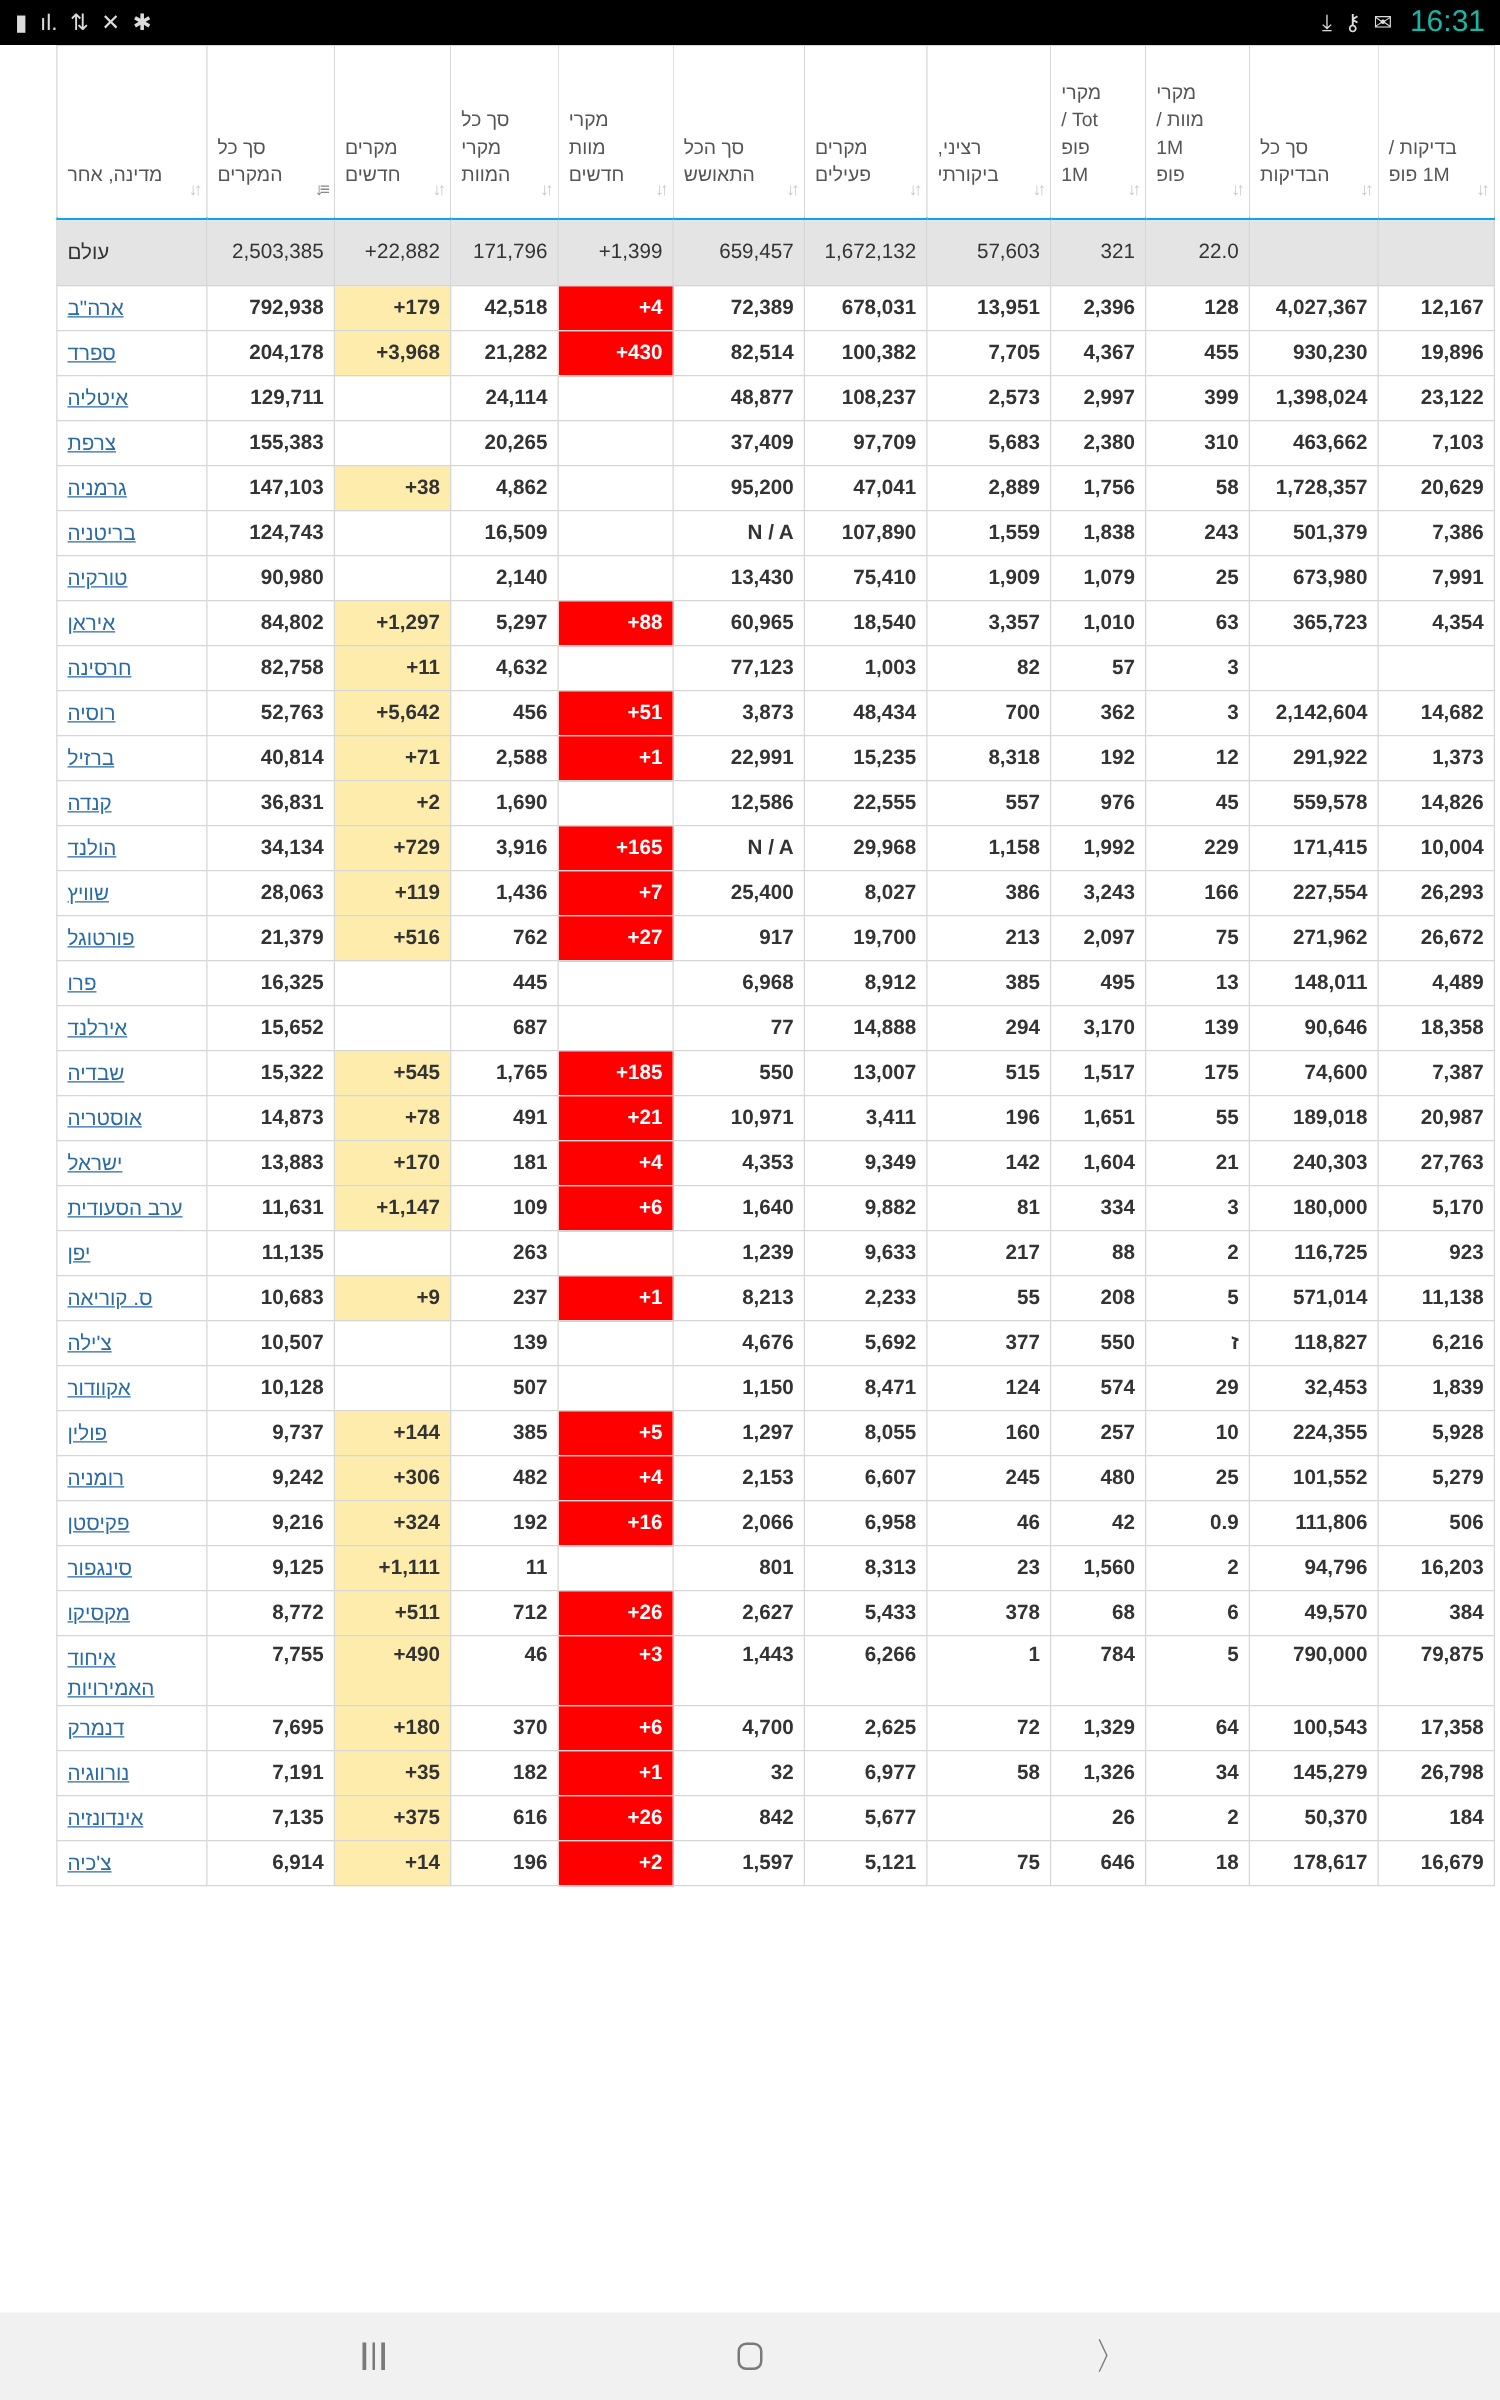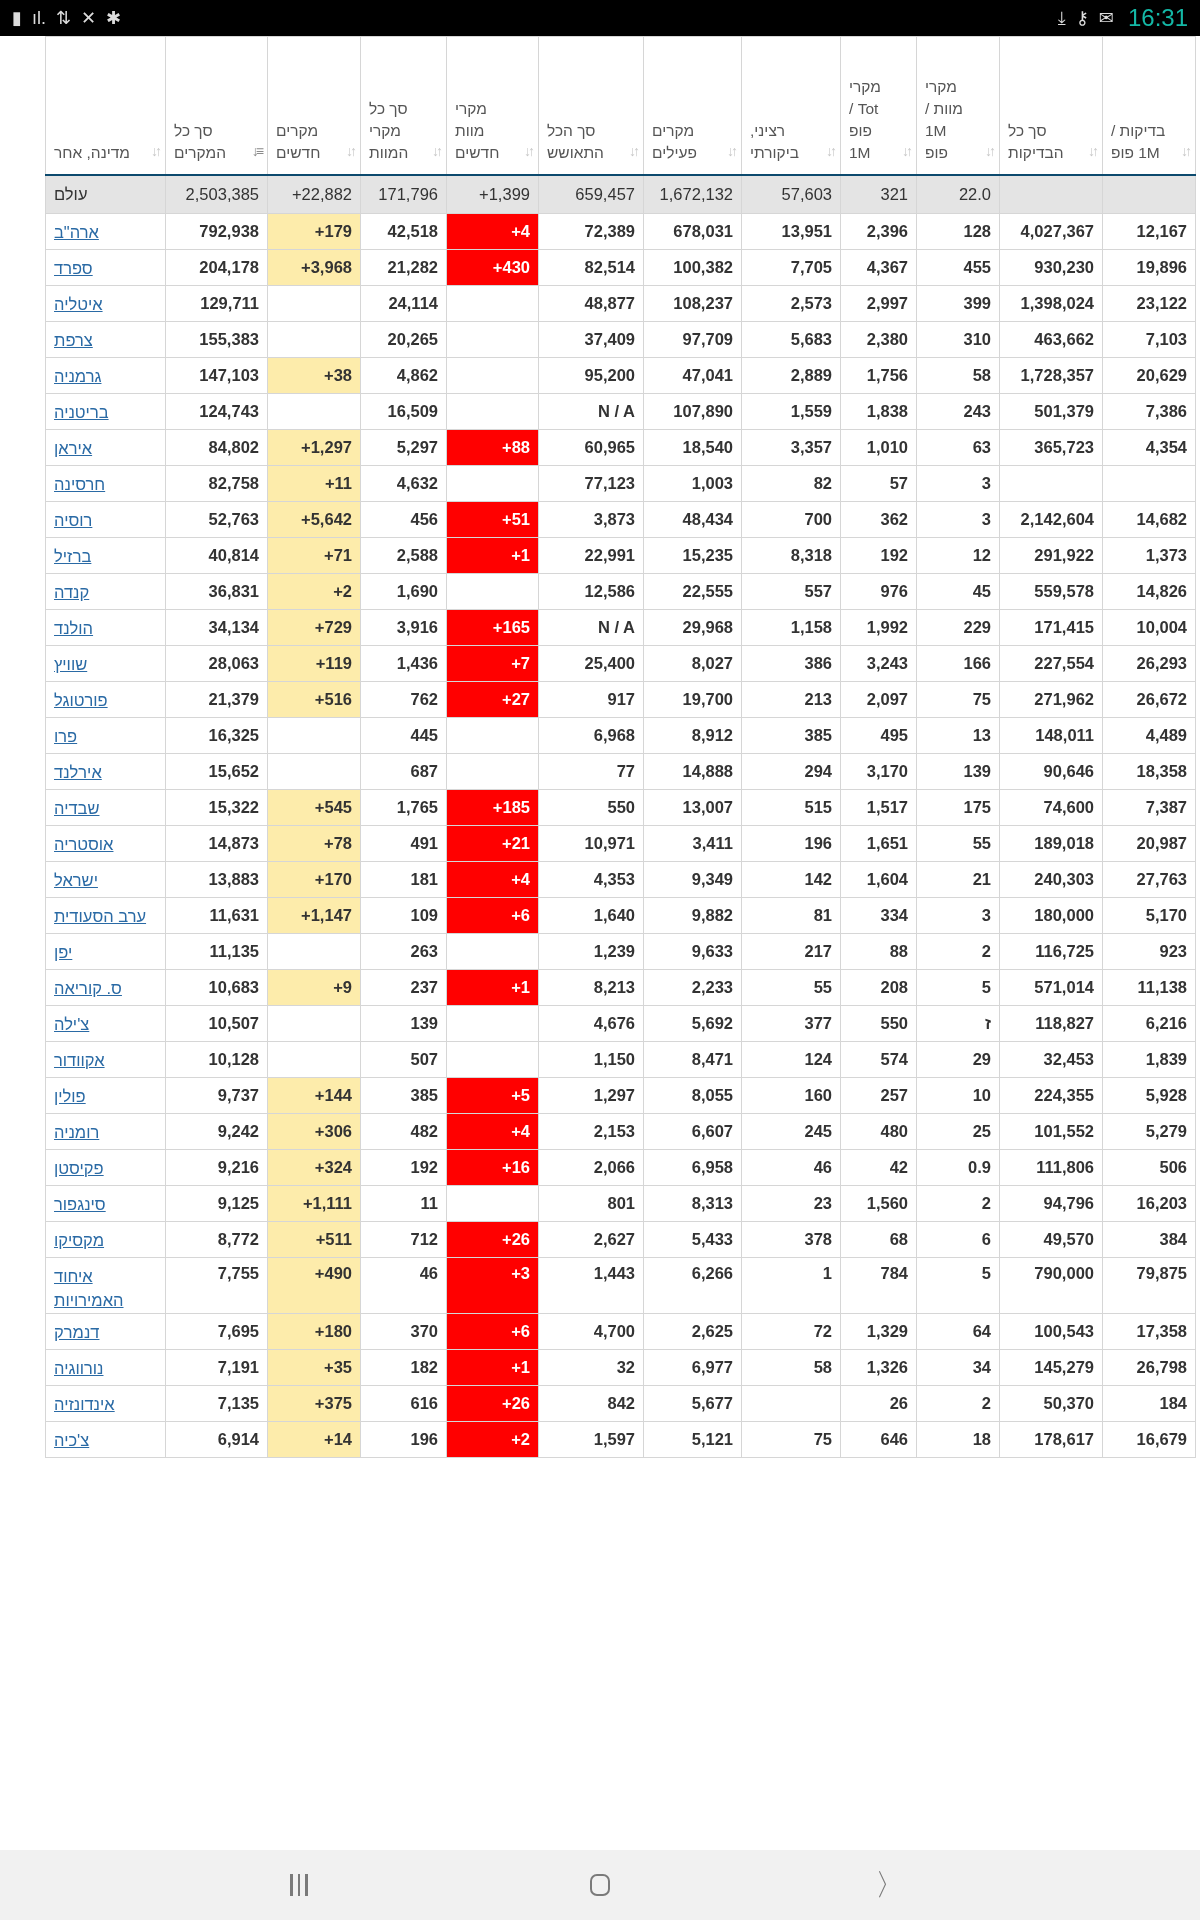--- a/index.html
+++ b/index.html
@@ -4,26 +4,26 @@
 <style>
   * { box-sizing: border-box; margin: 0; padding: 0; }
   html, body { width: 1200px; height: 1920px; overflow: hidden; background: #ffffff; font-family: "Liberation Sans", "DejaVu Sans", sans-serif; }
   .statusbar { position: absolute; left: 0; top: 0; width: 1200px; height: 36px; background: #000; color: #e6e6e6; display: flex; align-items: center; justify-content: space-between; padding: 0 12px; }
   .sb-left, .sb-right { display: flex; align-items: center; gap: 10px; font-size: 18px; }
   .sb-time { font-size: 24px; color: #14b8a6; margin-left: 4px; }
   .sb-icon { display: inline-block; color: #dcdcdc; font-size: 18px; line-height: 1; }
   .content { position: absolute; left: 0; top: 36px; width: 1200px; height: 1814px; overflow: hidden; background: #fff; }
   table { position: absolute; left: 45px; top: 0; border-collapse: collapse; table-layout: fixed; width: 1150px; }
   th, td { border: 1px solid #d6d6d6; font-size: 16.5px; color: #333; }
-  th { height: 138px; vertical-align: bottom; text-align: left; font-weight: normal; color: #555; padding: 0 6px 10px 8px; position: relative; background: #fff; line-height: 22px; font-size: 15.5px; }
+  th { height: 138px; vertical-align: bottom; text-align: left; font-weight: normal; color: #555; padding: 0 6px 22px 8px; position: relative; background: #fff; line-height: 22px; font-size: 15.5px; }
   th .hlabel { display: block; direction: rtl; text-align: left; padding-right: 22px; }
   th .sort { position: absolute; right: 6px; bottom: 12px; color: #c8c8c8; font-size: 14px; letter-spacing: -3px; }
   th .sort.active { color: #8a8a8a; }
   td { height: 36px; text-align: right; padding: 0 8px; font-weight: bold; color: #333; white-space: nowrap; }
-  tr.world td { background: #e4e4e4; font-weight: normal; color: #333; height: 39px; border-top: 2px solid #0c4a6e; }
+  tr.world td { background: #e4e4e4; font-weight: normal; color: #333; height: 54px; border-top: 2px solid #0ea5e9; }
   td.country { text-align: left; font-weight: normal; white-space: normal; line-height: 24px; }
   td.country a { color: #2a6aa5; text-decoration: underline; direction: rtl; font-size: 16.5px; }
   td.newcases.hl { background: #fdecab; }
   td.newdeaths.hl { background: #ff0000; color: #fff; }
   tr.tall td { height: 56px; vertical-align: top; padding-top: 6px; }
   .navbar { position: absolute; left: 0; top: 1850px; width: 1200px; height: 70px; background: #f1f1f1; display: flex; align-items: center; justify-content: center; gap: 250px; }
   .nav-btn { color: #7a7a7a; font-size: 30px; width: 40px; text-align: center; cursor: pointer; }
   .nav-home { width: 20px; height: 22px; border: 2.5px solid #7a7a7a; border-radius: 7px; }
   .nav-recent { display: flex; gap: 5px; }
   .nav-recent span { display: block; width: 2.5px; height: 22px; background: #7a7a7a; }
@@ -208,20 +208,34 @@
           <td></td>
           <td>N / A</td>
           <td>107,890</td>
           <td>1,559</td>
           <td>1,838</td>
           <td>243</td>
           <td>501,379</td>
           <td>7,386</td>
         </tr>
         <tr>
+          <td class="country"><a>טורקיה</a></td>
+          <td>90,980</td>
+          <td></td>
+          <td>2,140</td>
+          <td></td>
+          <td>13,430</td>
+          <td>75,410</td>
+          <td>1,909</td>
+          <td>1,079</td>
+          <td>25</td>
+          <td>673,980</td>
+          <td>7,991</td>
+        </tr>
+        <tr>
           <td class="country"><a>איראן</a></td>
           <td>84,802</td>
           <td class="newcases hl">+1,297</td>
           <td>5,297</td>
           <td class="newdeaths hl">+88</td>
           <td>60,965</td>
           <td>18,540</td>
           <td>3,357</td>
           <td>1,010</td>
           <td>63</td>

